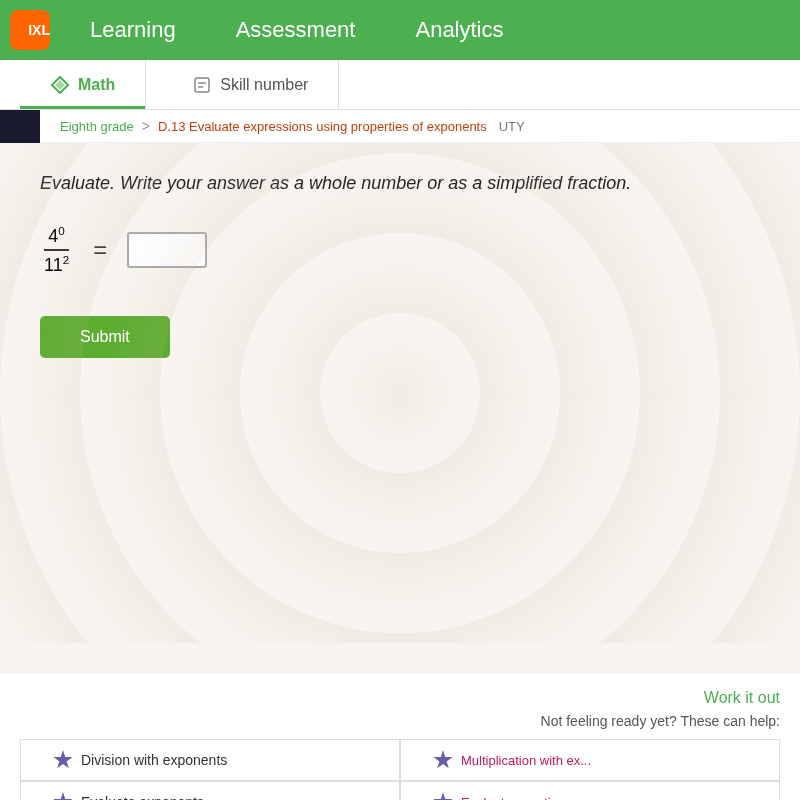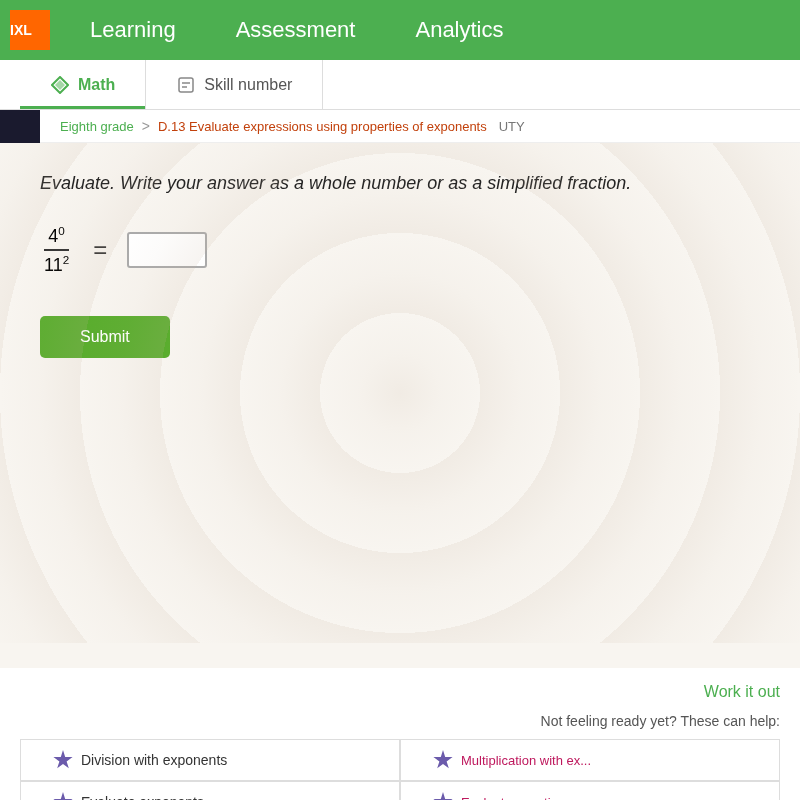--- a/index.html
+++ b/index.html
@@ -16,25 +16,25 @@
       background: #4caf50;
       display: flex;
       align-items: center;
       height: 60px;
       padding: 0 0 0 10px;
     }
     .nav-logo {
       width: 40px;
       height: 40px;
       background: #ff6600;
-      border-radius: 0;
+      border-radius: 8px;
       margin-right: 10px;
       display: flex;
       align-items: center;
-      justify-content: flex-start;
+      justify-content: flex-end;
     }
     .nav-items {
       display: flex;
       gap: 0;
       align-items: center;
       height: 100%;
     }
     .nav-item {
       color: white;
       font-size: 22px;
@@ -48,21 +48,21 @@
     }
 
     
     .sub-nav {
       background: white;
       display: flex;
       align-items: center;
       height: 50px;
       border-bottom: 1px solid #ddd;
       padding: 0 20px;
-      gap: 0;
+      gap: 16px;
     }
     .sub-nav-item {
       display: flex;
       align-items: center;
       gap: 8px;
       padding: 0 30px;
       height: 100%;
       cursor: pointer;
       font-size: 16px;
       color: #555;
@@ -214,21 +214,21 @@
       left: 0;
       right: 0;
       background: white;
       padding: 15px 20px 0 20px;
     }
     .help-title {
       text-align: right;
       font-size: 16px;
       color: #4caf50;
       font-weight: 500;
-      margin-bottom: 12px;
+      margin-bottom: 6px;
     }
     .help-subtitle {
       text-align: right;
       font-size: 14px;
       color: #555;
       margin-bottom: 10px;
     }
     .help-links {
       display: grid;
       grid-template-columns: 1fr 1fr;

